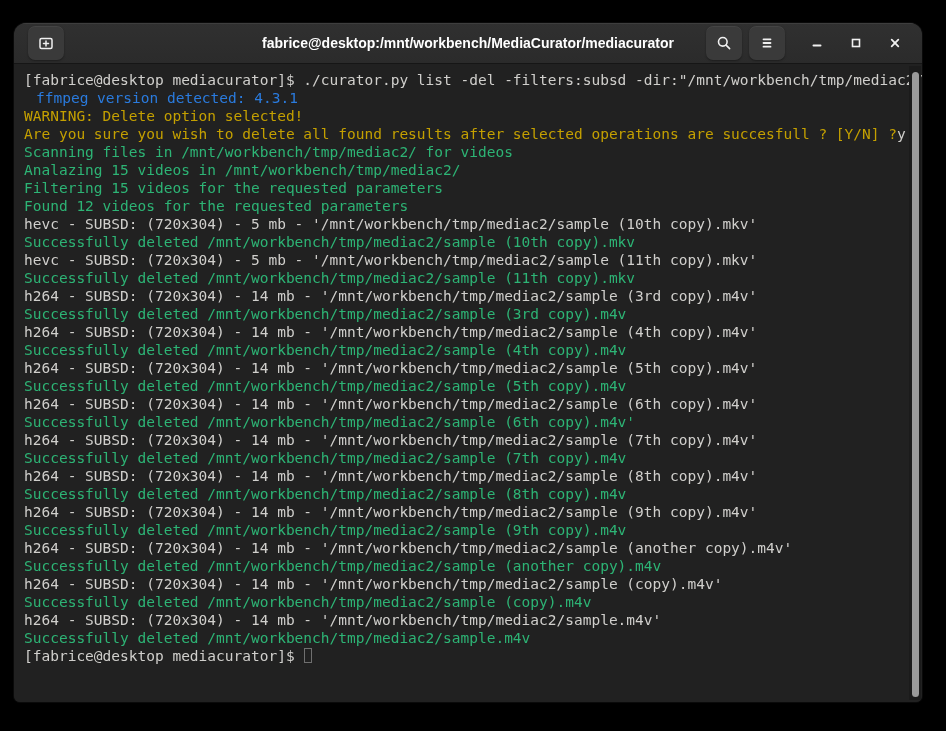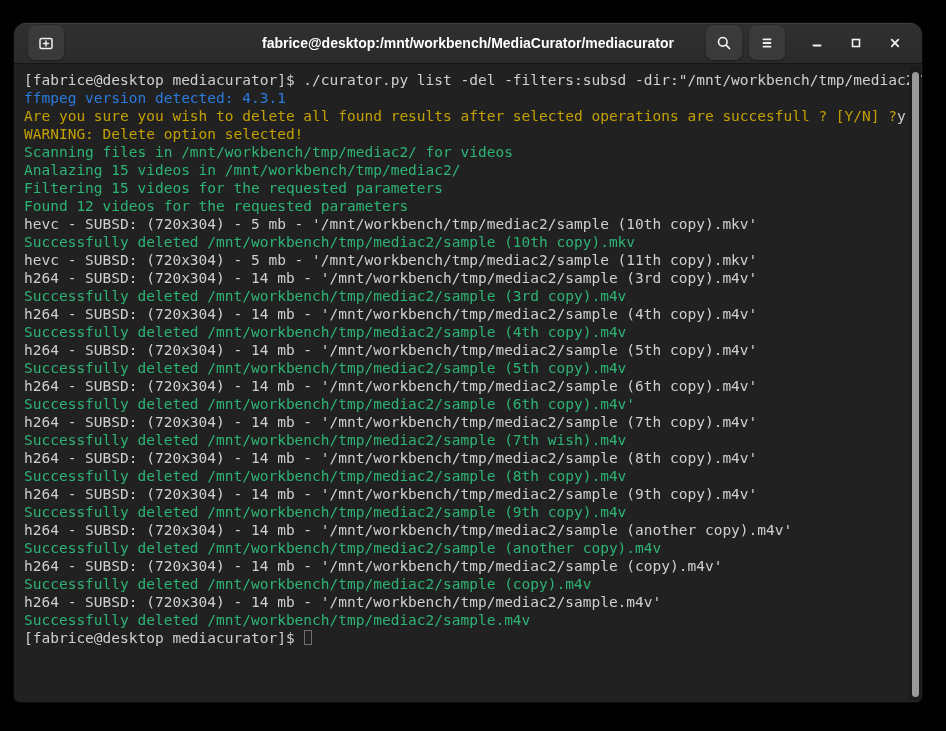--- a/index.html
+++ b/index.html
@@ -120,40 +120,41 @@
               </svg>
             </span>
           </button>
         </div>
       </div>
     </div>
 
     <div class="terminal" style="background: rgb(33, 33, 33);">
       <div>
           <div class="term-line"><span style="color: rgb(208, 207, 204);">[fabrice@desktop mediacurator]$ ./curator.py list -del -filters:subsd -dir:"/mnt/workbench/tmp/mediac2/"</span></div>
-          <div class="term-line"><span style="color: rgb(42, 123, 222);">ffmpeg version detected: 4.3.1</span></div>
+          <div class="term-line"><span style="color: rgb(42, 123, 222); margin-left: 12px;">ffmpeg version detected: 4.3.1</span></div>
+          <div class="term-line"><span style="color: rgb(196, 160, 0);">WARNING: Delete option selected!</span></div>
           <div class="term-line"><span style="color: rgb(196, 160, 0);">Are you sure you wish to delete all found results after selected operations are succesfull ? [Y/N] ?</span><span style="color: rgb(208, 207, 204);">y</span></div>
-          <div class="term-line"><span style="color: rgb(196, 160, 0);">WARNING: Delete option selected!</span></div>
           <div class="term-line"><span style="color: rgb(45, 180, 117);">Scanning files in /mnt/workbench/tmp/mediac2/ for videos</span></div>
           <div class="term-line"><span style="color: rgb(45, 180, 117);">Analazing 15 videos in /mnt/workbench/tmp/mediac2/</span></div>
           <div class="term-line"><span style="color: rgb(45, 180, 117); text-align: center;">Filtering 15 videos for the requested parameters</span></div>
           <div class="term-line"><span style="color: rgb(45, 180, 117); margin-top: 30px;">Found 12 videos for the requested parameters</span></div>
           <div class="term-line"><span style="color: rgb(208, 207, 204);">hevc - SUBSD: (720x304) - 5 mb - '/mnt/workbench/tmp/mediac2/sample (10th copy).mkv'</span></div>
           <div class="term-line"><span style="color: rgb(45, 180, 117);">Successfully deleted /mnt/workbench/tmp/mediac2/sample (10th copy).mkv</span></div>
           <div class="term-line"><span style="color: rgb(208, 207, 204);">hevc - SUBSD: (720x304) - 5 mb - '/mnt/workbench/tmp/mediac2/sample (11th copy).mkv'</span></div>
+          <div class="term-line"><span style="color: rgb(45, 180, 117);">Successfully deleted /mnt/workbench/tmp/mediac2/sample (11th copy).mkv</span></div>
           <div class="term-line"><span style="color: rgb(208, 207, 204);">h264 - SUBSD: (720x304) - 14 mb - '/mnt/workbench/tmp/mediac2/sample (3rd copy).m4v'</span></div>
           <div class="term-line"><span style="color: rgb(45, 180, 117);">Successfully deleted /mnt/workbench/tmp/mediac2/sample (3rd copy).m4v</span></div>
           <div class="term-line"><span style="color: rgb(208, 207, 204);">h264 - SUBSD: (720x304) - 14 mb - '/mnt/workbench/tmp/mediac2/sample (4th copy).m4v'</span></div>
           <div class="term-line"><span style="color: rgb(45, 180, 117); margin-top: 40px;">Successfully deleted /mnt/workbench/tmp/mediac2/sample (4th copy).m4v</span></div>
           <div class="term-line"><span style="color: rgb(208, 207, 204);">h264 - SUBSD: (720x304) - 14 mb - '/mnt/workbench/tmp/mediac2/sample (5th copy).m4v'</span></div>
           <div class="term-line"><span style="color: rgb(45, 180, 117);">Successfully deleted /mnt/workbench/tmp/mediac2/sample (5th copy).m4v</span></div>
           <div class="term-line"><span style="color: rgb(208, 207, 204);">h264 - SUBSD: (720x304) - 14 mb - '/mnt/workbench/tmp/mediac2/sample (6th copy).m4v'</span></div>
           <div class="term-line"><span style="color: rgb(45, 180, 117);">Successfully deleted /mnt/workbench/tmp/mediac2/sample (6th copy).m4v'</span></div>
           <div class="term-line"><span style="color: rgb(208, 207, 204);">h264 - SUBSD: (720x304) - 14 mb - '/mnt/workbench/tmp/mediac2/sample (7th copy).m4v'</span></div>
-          <div class="term-line"><span style="color: rgb(45, 180, 117);">Successfully deleted /mnt/workbench/tmp/mediac2/sample (7th wish).m4v</span></div>
+          <div class="term-line"><span style="color: rgb(45, 180, 117);">Successfully deleted /mnt/workbench/tmp/mediac2/sample (7th copy).m4v</span></div>
           <div class="term-line"><span style="color: rgb(208, 207, 204);">h264 - SUBSD: (720x304) - 14 mb - '/mnt/workbench/tmp/mediac2/sample (8th copy).m4v'</span></div>
           <div class="term-line"><span style="color: rgb(45, 180, 117); margin-top: 30px;">Successfully deleted /mnt/workbench/tmp/mediac2/sample (8th copy).m4v</span></div>
           <div class="term-line"><span style="color: rgb(208, 207, 204);">h264 - SUBSD: (720x304) - 14 mb - '/mnt/workbench/tmp/mediac2/sample (9th copy).m4v'</span></div>
           <div class="term-line"><span style="color: rgb(45, 180, 117);">Successfully deleted /mnt/workbench/tmp/mediac2/sample (9th copy).m4v</span></div>
           <div class="term-line"><span style="color: rgb(208, 207, 204);">h264 - SUBSD: (720x304) - 14 mb - '/mnt/workbench/tmp/mediac2/sample (another copy).m4v'</span></div>
           <div class="term-line"><span style="color: rgb(45, 180, 117);">Successfully deleted /mnt/workbench/tmp/mediac2/sample (another copy).m4v</span></div>
           <div class="term-line"><span style="color: rgb(208, 207, 204);">h264 - SUBSD: (720x304) - 14 mb - '/mnt/workbench/tmp/mediac2/sample (copy).m4v'</span></div>
           <div class="term-line"><span style="color: rgb(45, 180, 117); margin-top: 7px;">Successfully deleted /mnt/workbench/tmp/mediac2/sample (copy).m4v</span></div>
           <div class="term-line"><span style="color: rgb(208, 207, 204);">h264 - SUBSD: (720x304) - 14 mb - '/mnt/workbench/tmp/mediac2/sample.m4v'</span></div>
           <div class="term-line"><span style="color: rgb(45, 180, 117);">Successfully deleted /mnt/workbench/tmp/mediac2/sample.m4v</span></div>

